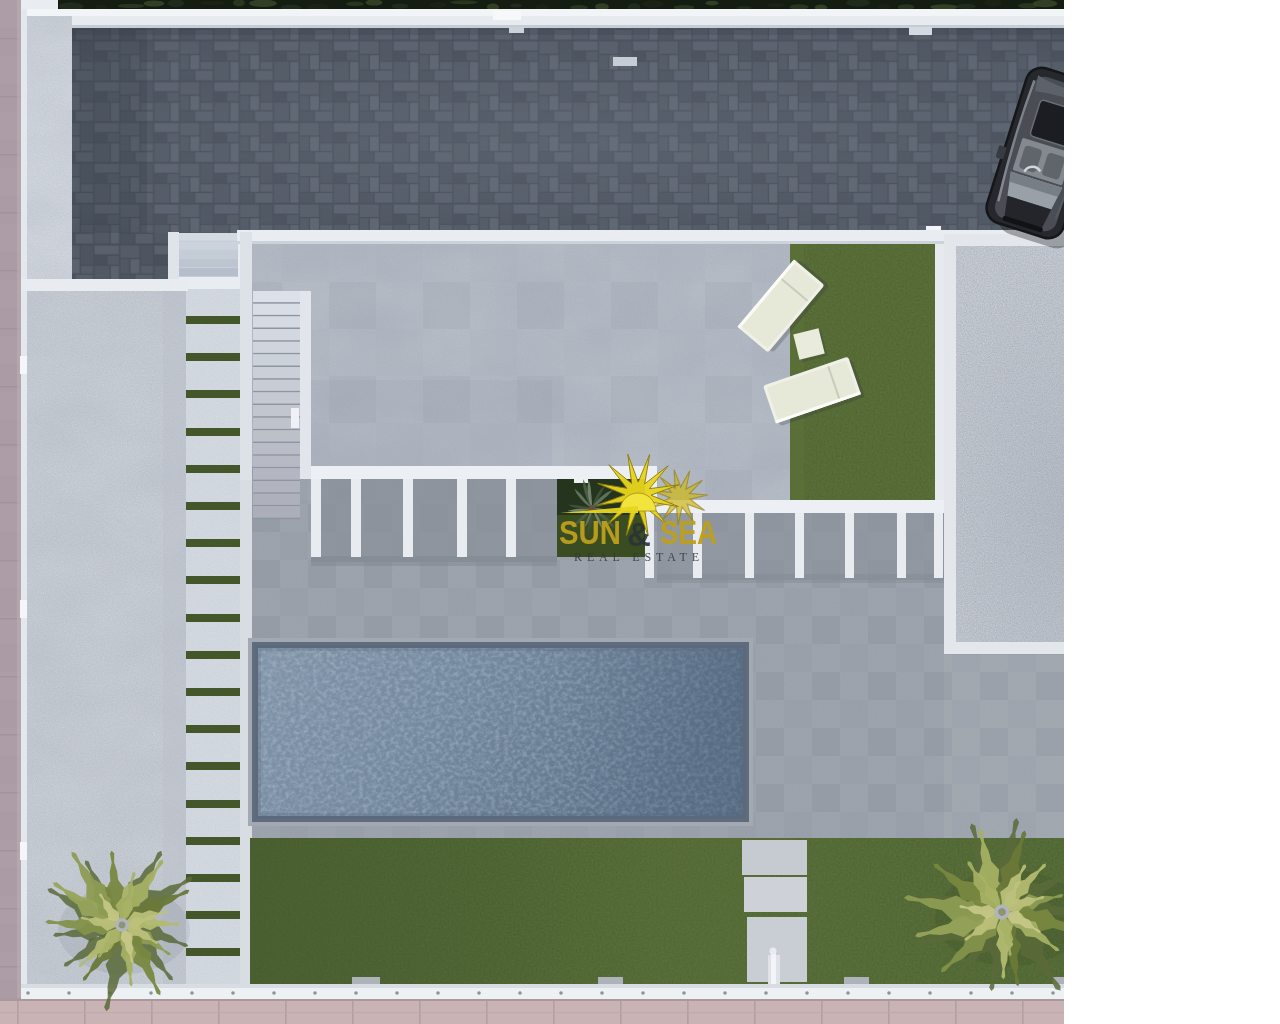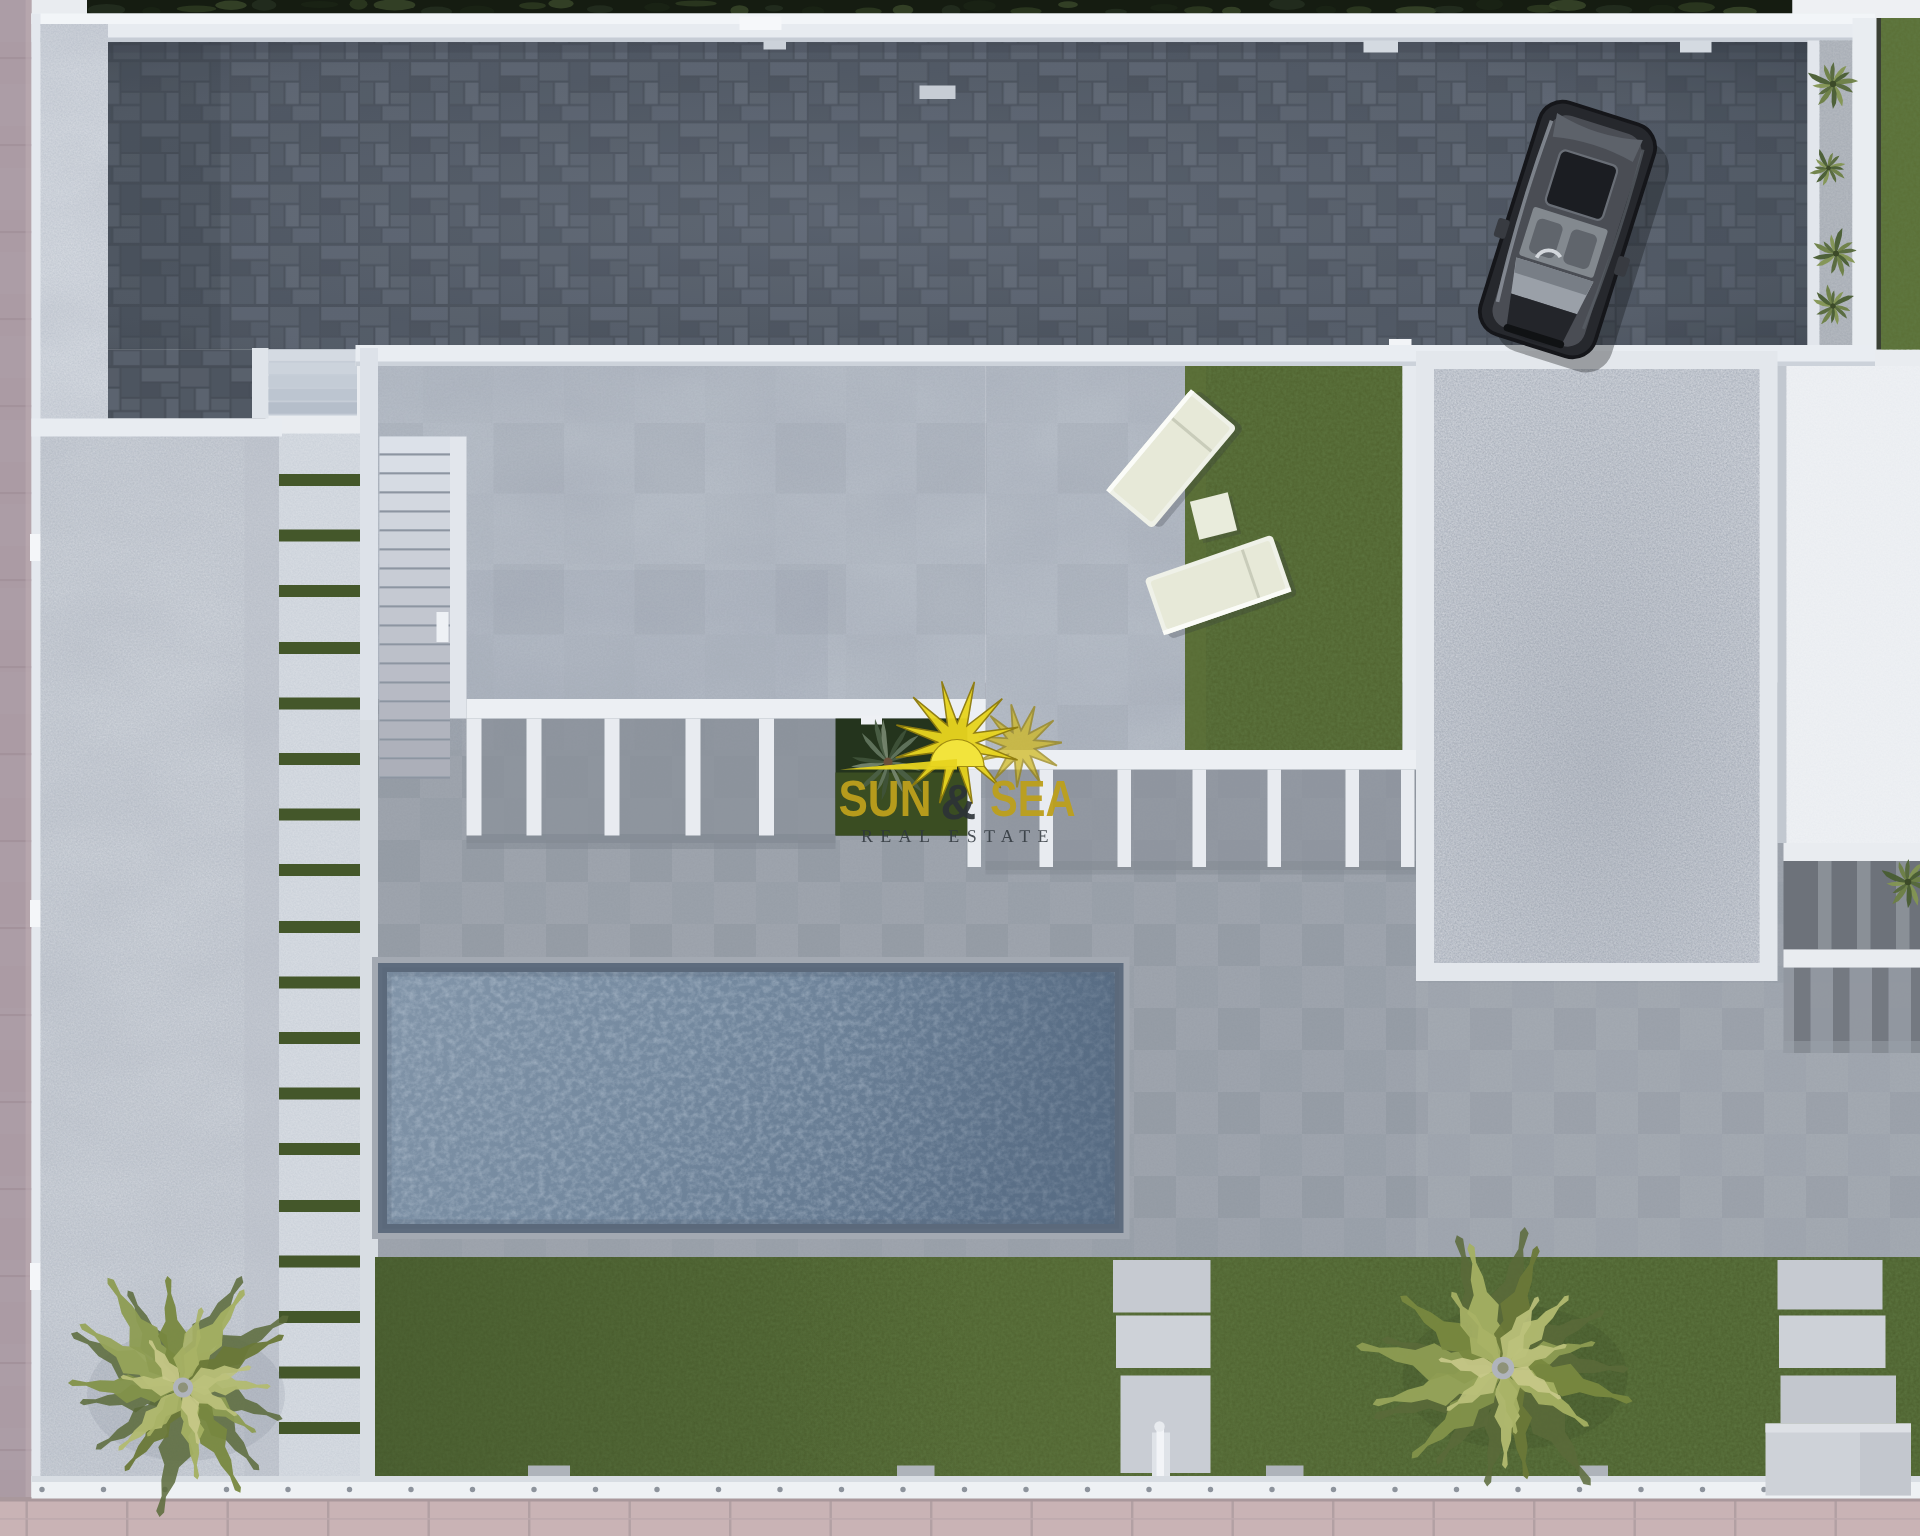--- a/index.html
+++ b/index.html
@@ -1,15 +1,15 @@
 <!DOCTYPE html>
 <html><head><meta charset="utf-8"><title>plan</title>
 <style>html,body{margin:0;padding:0;background:#fff;}
 body{font-family:"Liberation Sans", sans-serif;}
-#wrap{width:1280px;height:1024px;overflow:hidden;}</style></head>
+#wrap{width:1064px;height:1024px;overflow:hidden;}</style></head>
 <body>
 <div id="wrap">
 <svg xmlns="http://www.w3.org/2000/svg" width="1280" height="1024" viewBox="0 0 1280 1024">
 
 <defs>
 <pattern id="pav" width="88" height="60" patternTransform="scale(0.68)" patternUnits="userSpaceOnUse">
  <rect width="88" height="60" fill="#4d545f"></rect>
  <rect x="1" y="1" width="28" height="18" fill="#5d6571"></rect>
  <rect x="31" y="1" width="18" height="28" fill="#545c68"></rect>
  <rect x="51" y="1" width="36" height="13" fill="#626a77"></rect>

